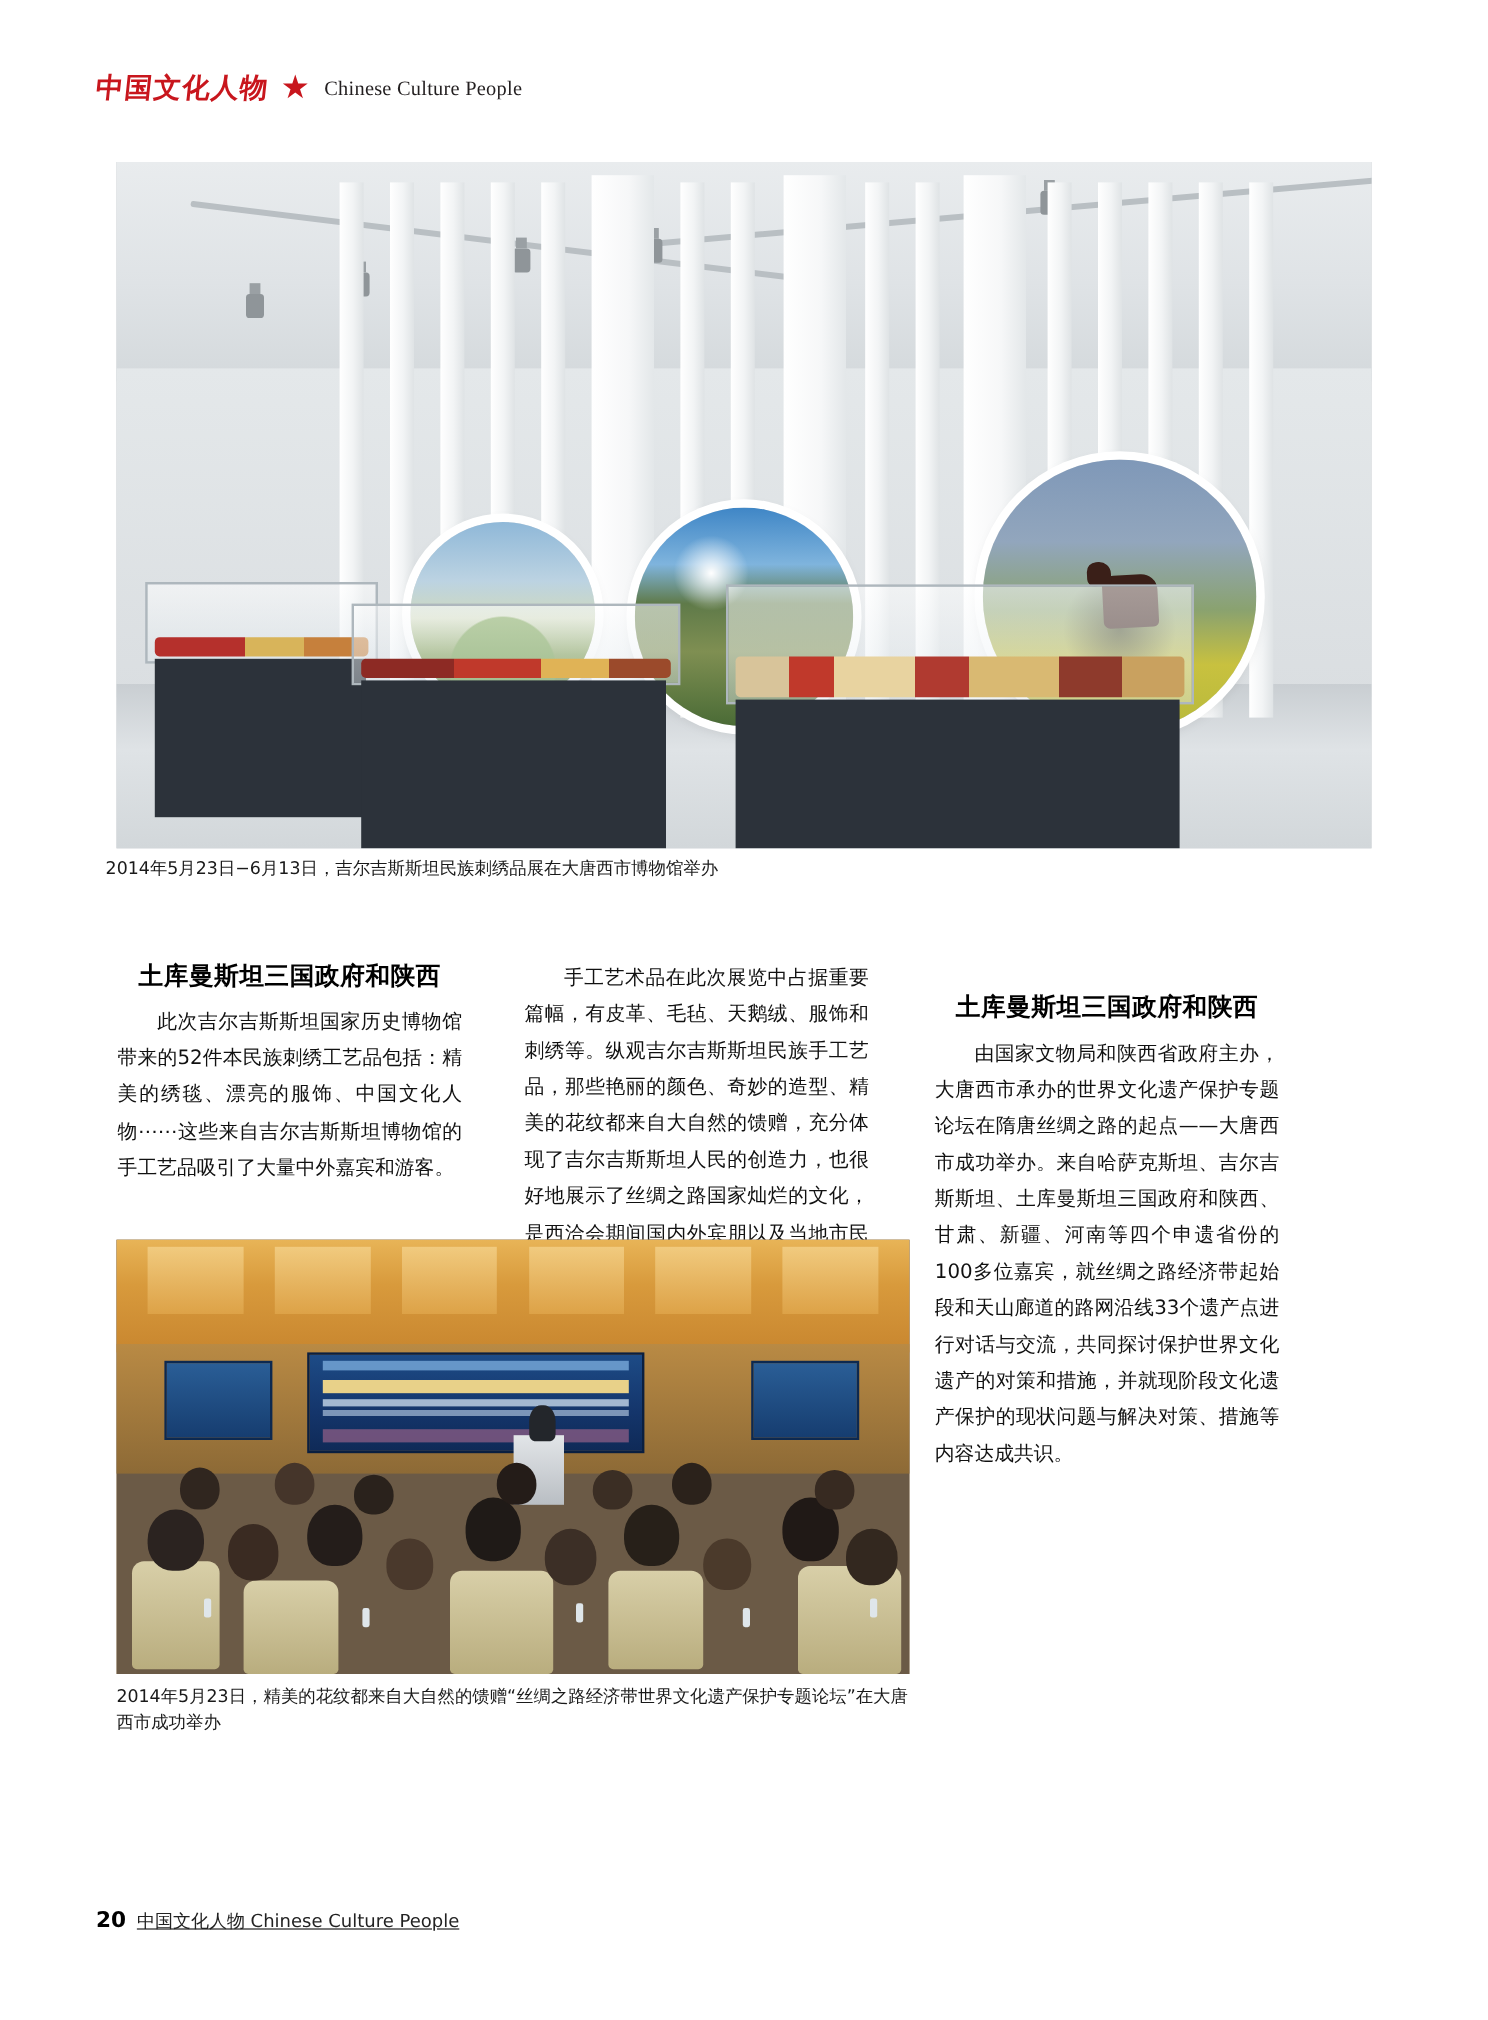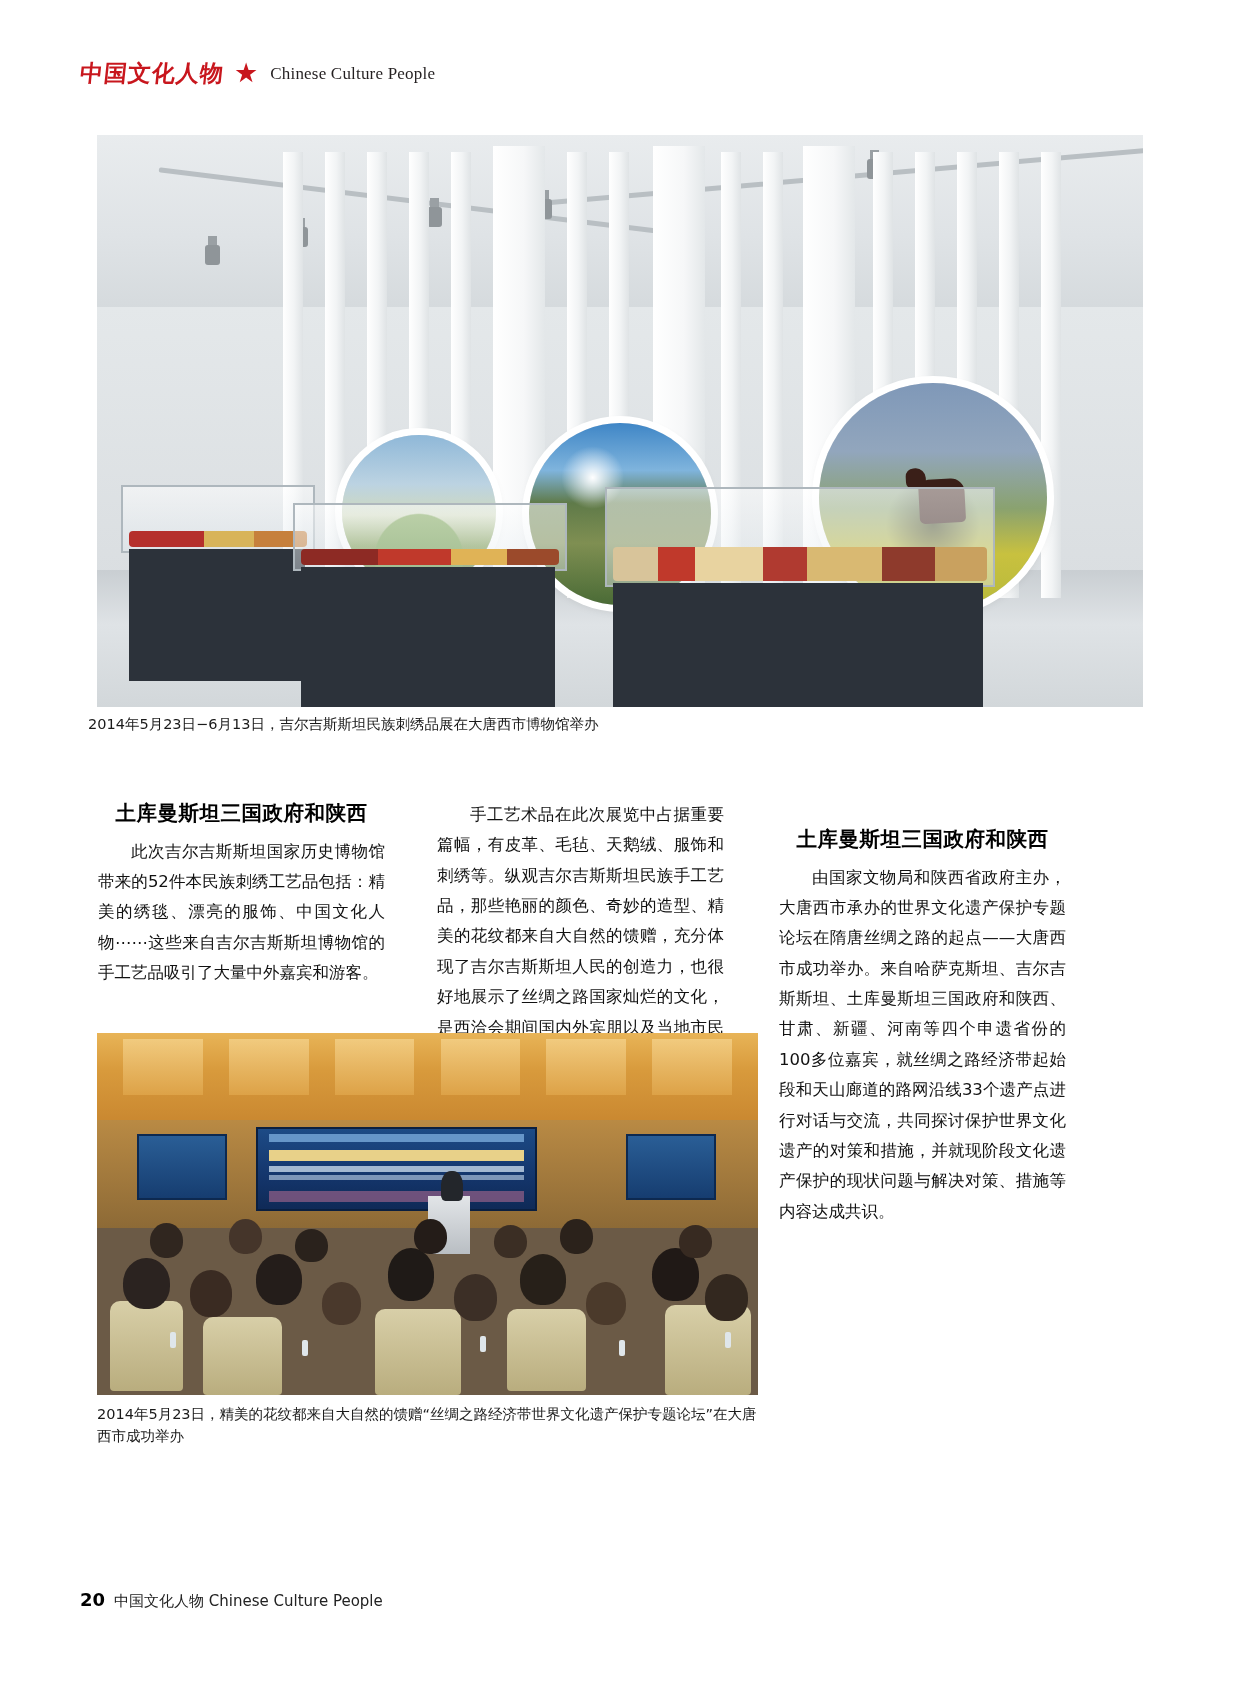--- a/index.html
+++ b/index.html
@@ -128,20 +128,21 @@
     font-family: "DejaVu Sans", sans-serif;
   }
   .footer-num {
     font-weight: bold;
     font-size: 18px;
     color: #000;
   }
   .footer-txt {
     font-size: 15px;
     color: #222;
+    text-decoration: underline;
   }
 
   
   .museum { position: absolute; inset: 0; }
   .m-ceiling {
     position: absolute; left: 0; top: 0; width: 100%; height: 32%;
     background: linear-gradient(180deg,#e9ecee 0%, #dfe3e6 55%, #d4d9dc 100%);
   }
   .m-wall {
     position: absolute; left: 0; top: 30%; width: 100%; height: 48%;

